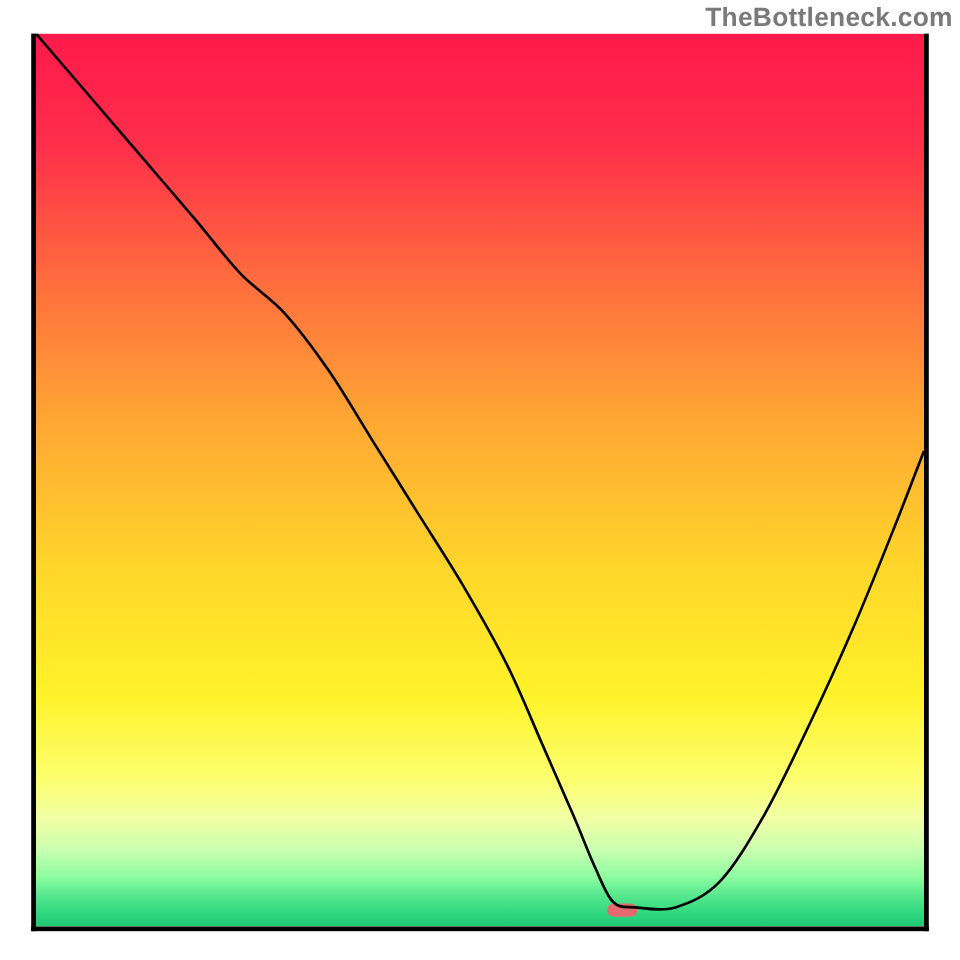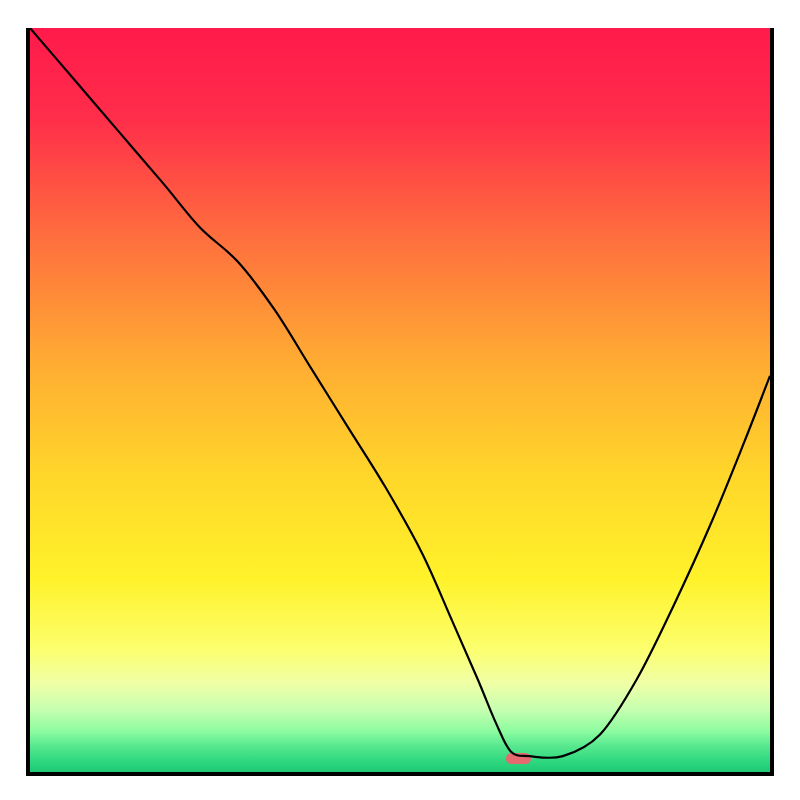--- a/index.html
+++ b/index.html
@@ -53,20 +53,21 @@
     position: absolute;
     inset: 0;
     z-index: 4;
     pointer-events: none;
   }
 </style>
 </head>
 <body>
 
 <div class="chart-container">
+  <div class="watermark">TheBottleneck.com</div>
 
   <div class="plot-frame">
     <div class="gradient" id="gradient-bg" style="background: linear-gradient(rgb(255, 26, 75) 0%, rgb(255, 45, 74) 12%, rgb(255, 110, 62) 28%, rgb(255, 169, 51) 44%, rgb(255, 214, 42) 60%, rgb(255, 242, 42) 74%, rgb(252, 255, 110) 83.5%, rgb(240, 255, 166) 88%, rgb(200, 255, 176) 91.5%, rgb(141, 252, 160) 94.5%, rgb(88, 232, 143) 96.5%, rgb(47, 216, 127) 98.5%, rgb(31, 201, 117) 100%);"></div>
     <div class="marker" id="marker-el" style="left: 64.3%; bottom: 1.1%; width: 3.4%; height: 1.4%; background: rgb(229, 105, 110);"></div>
     <svg class="curve" id="curve-svg" viewBox="0 0 100 100" preserveAspectRatio="none">
       <path id="curve-path" d="M 0.000 0.000 C 1.000 1.167, 4.000 4.667, 6.000 7.000 C 8.000 9.333, 10.000 11.667, 12.000 14.000 C 14.000 16.333, 16.167 18.833, 18.000 21.000 C 19.833 23.167, 21.333 25.250, 23.000 27.000 C 24.667 28.750, 26.333 29.667, 28.000 31.500 C 29.667 33.333, 31.333 35.583, 33.000 38.000 C 34.667 40.417, 36.333 43.333, 38.000 46.000 C 39.667 48.667, 41.333 51.333, 43.000 54.000 C 44.667 56.667, 46.333 59.167, 48.000 62.000 C 49.667 64.833, 51.500 68.000, 53.000 71.000 C 54.500 74.000, 55.750 77.167, 57.000 80.000 C 58.250 82.833, 59.500 85.667, 60.500 88.000 C 61.500 90.333, 62.250 92.367, 63.000 94.000 C 63.750 95.633, 64.250 97.067, 65.000 97.800 C 65.750 98.533, 66.333 98.300, 67.500 98.400 C 68.667 98.500, 70.417 98.883, 72.000 98.400 C 73.583 97.917, 75.333 97.233, 77.000 95.500 C 78.667 93.767, 80.333 90.917, 82.000 88.000 C 83.667 85.083, 85.333 81.500, 87.000 78.000 C 88.667 74.500, 90.417 70.667, 92.000 67.000 C 93.583 63.333, 95.167 59.333, 96.500 56.000 C 97.833 52.667, 99.417 48.500, 100.000 47.000" fill="none" stroke="#000000" stroke-width="2.2" vector-effect="non-scaling-stroke"></path>
     </svg>
   </div>
 </div>
 

